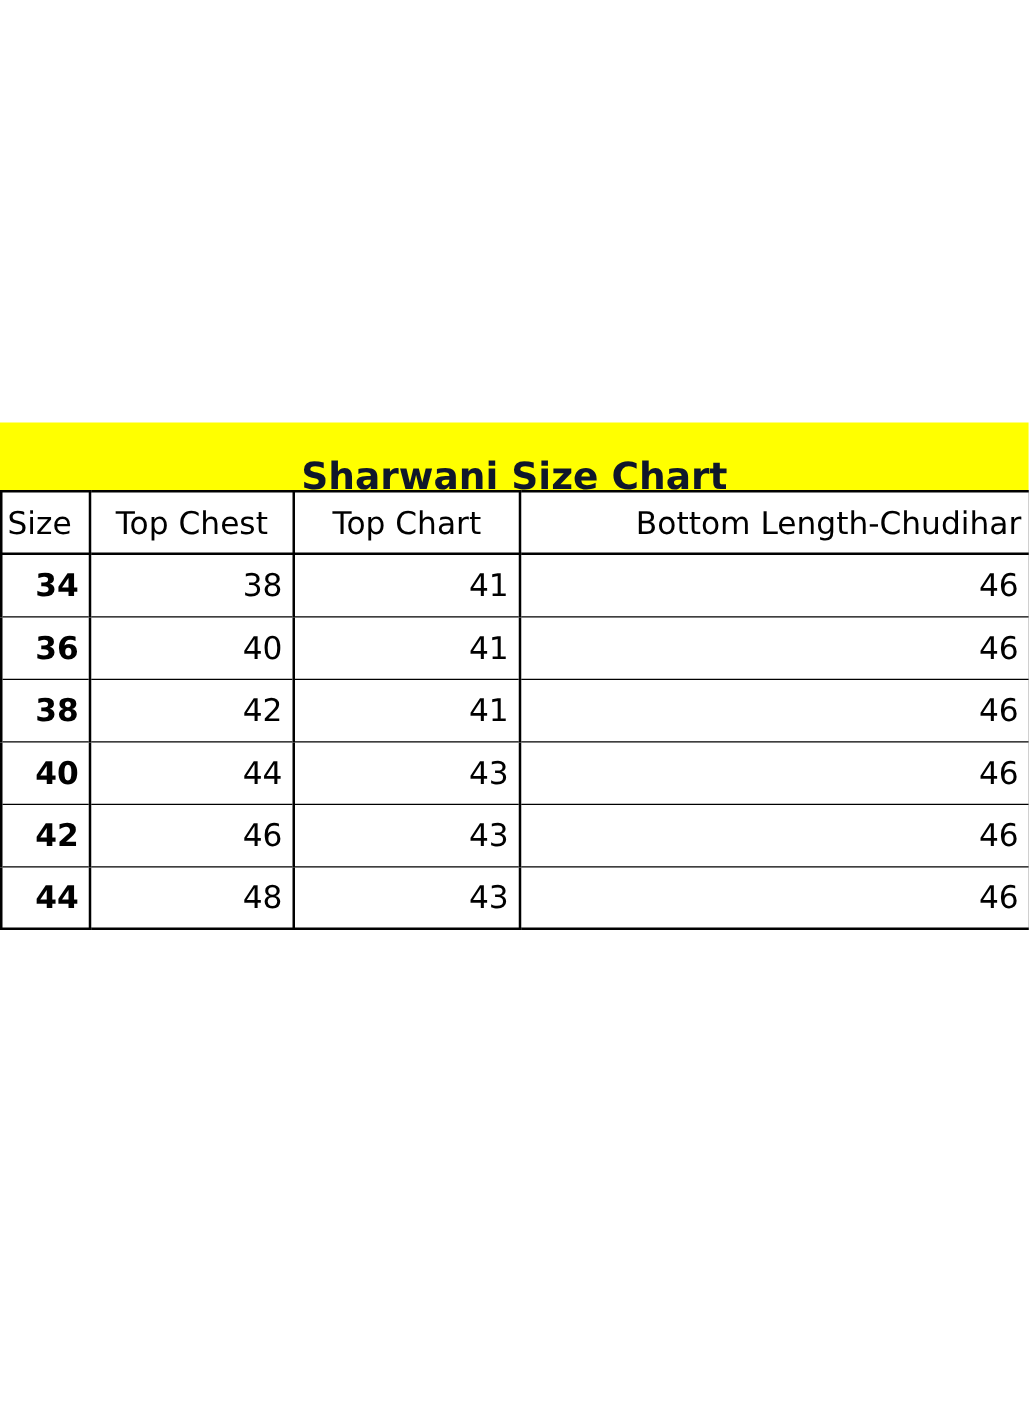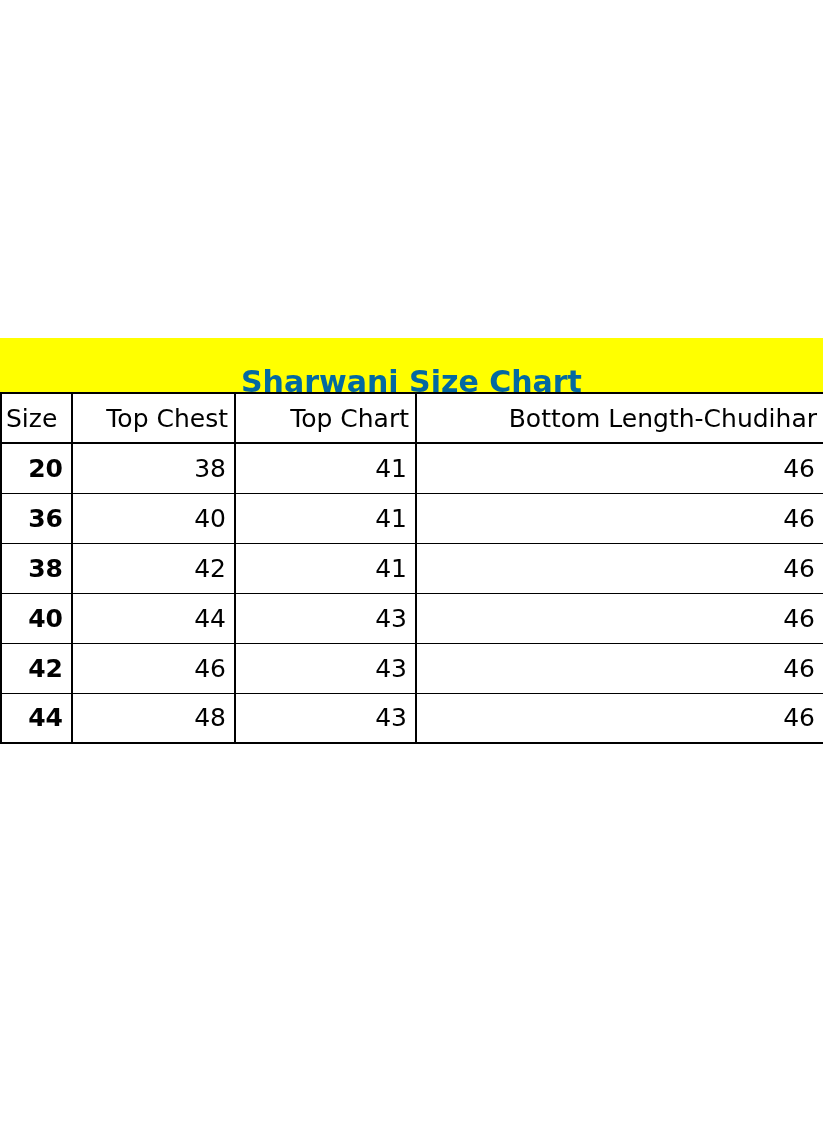--- a/index.html
+++ b/index.html
@@ -24,21 +24,21 @@
 
   .title-bar {
     background: #ffff00;
     height: 54px;
     display: flex;
     align-items: center;
     justify-content: center;
     box-sizing: border-box;
   }
   .title-text {
-    color: #0369a1;
+    color: #0f172a;
     font-weight: bold;
     font-size: 30px;
     font-family: "DejaVu Sans", sans-serif;
     letter-spacing: 0px;
     line-height: 1;
     margin-top: 33px;
   }
 
   table.size-chart {
     border-collapse: collapse;
@@ -58,21 +58,21 @@
     height: 50px;
     padding: 0 6px;
     font-size: 25px;
     color: #000000;
     vertical-align: middle;
     white-space: nowrap;
     overflow: hidden;
   }
   table.size-chart thead th {
     font-weight: normal;
-    text-align: right;
+    text-align: center;
     border-top: 2px solid #000000;
   }
   table.size-chart thead th.h-size { text-align: left; padding-left: 4px; }
   table.size-chart thead th.h-bottom { text-align: right; padding-left: 6px; }
 
   table.size-chart tbody td {
     text-align: right;
     padding-right: 8px;
   }
   table.size-chart tbody td.cell-size {
@@ -105,21 +105,21 @@
     <thead>
       <tr>
         <th class="h-size">Size</th>
         <th>Top Chest</th>
         <th>Top Chart</th>
         <th class="h-bottom">Bottom Length-Chudihar</th>
       </tr>
     </thead>
     <tbody>
       <tr>
-        <td class="cell-size">20</td>
+        <td class="cell-size">34</td>
         <td>38</td>
         <td>41</td>
         <td>46</td>
       </tr>
       <tr>
         <td class="cell-size">36</td>
         <td>40</td>
         <td>41</td>
         <td>46</td>
       </tr>

